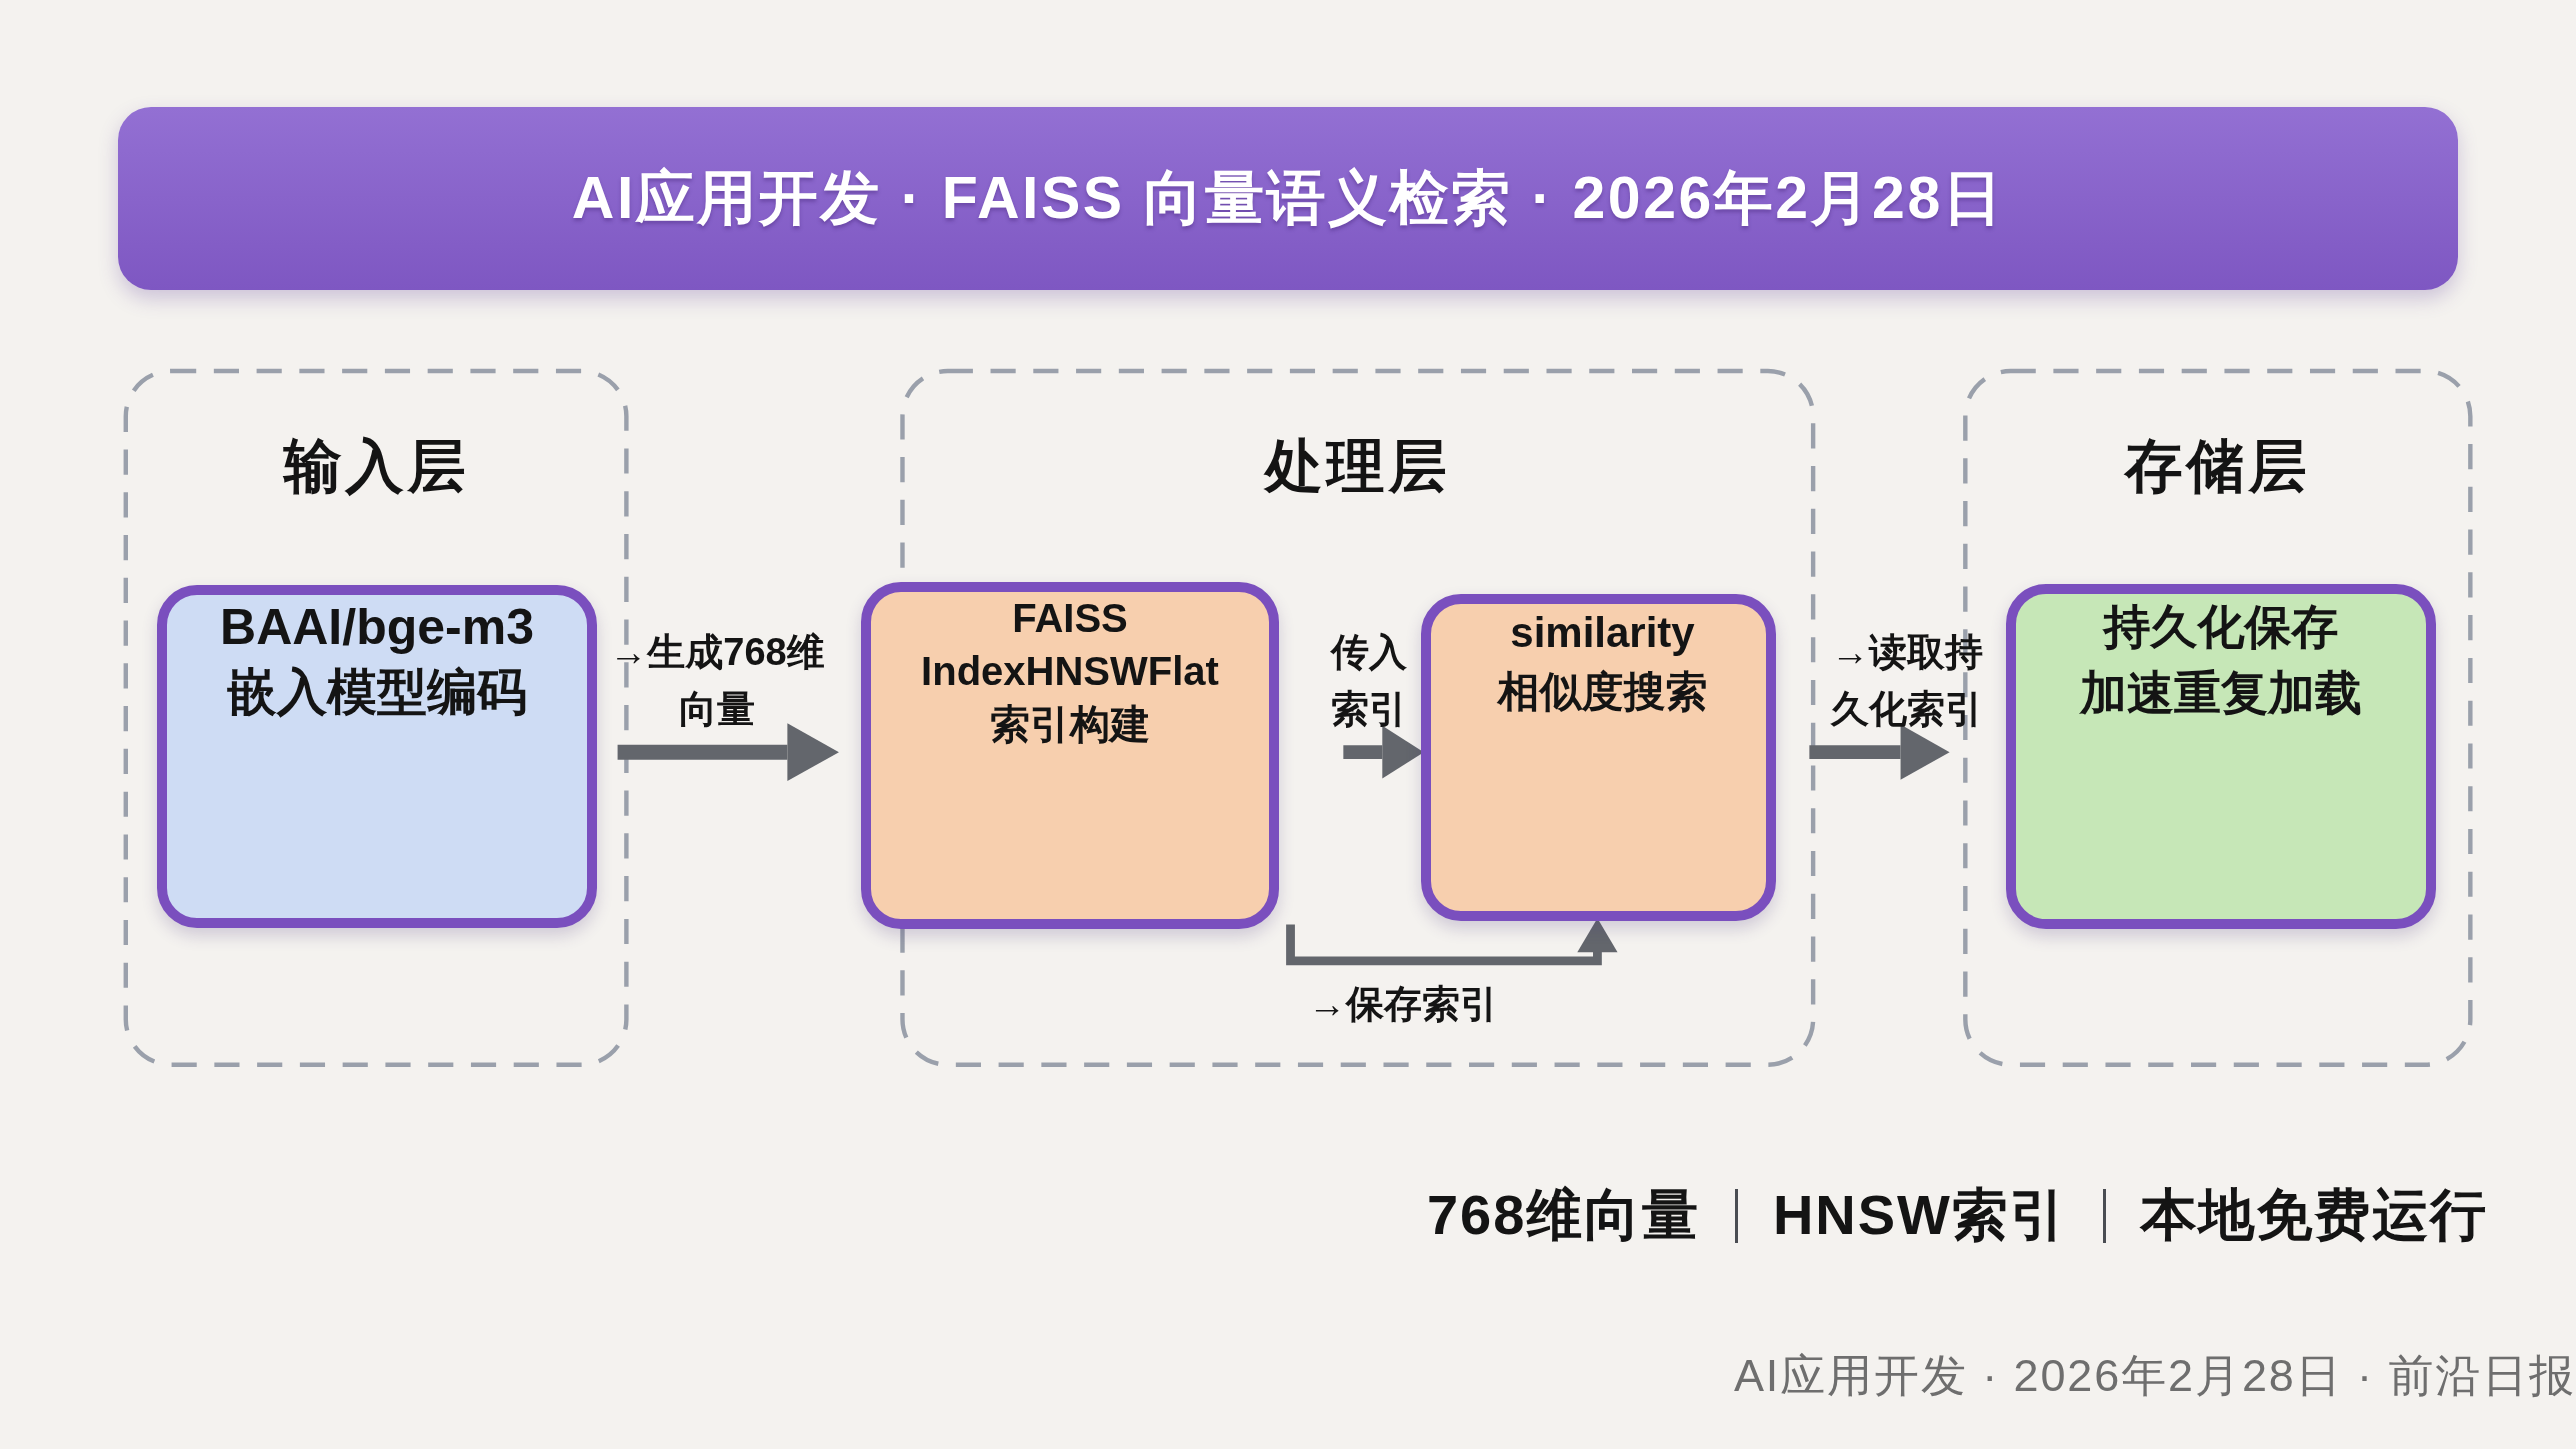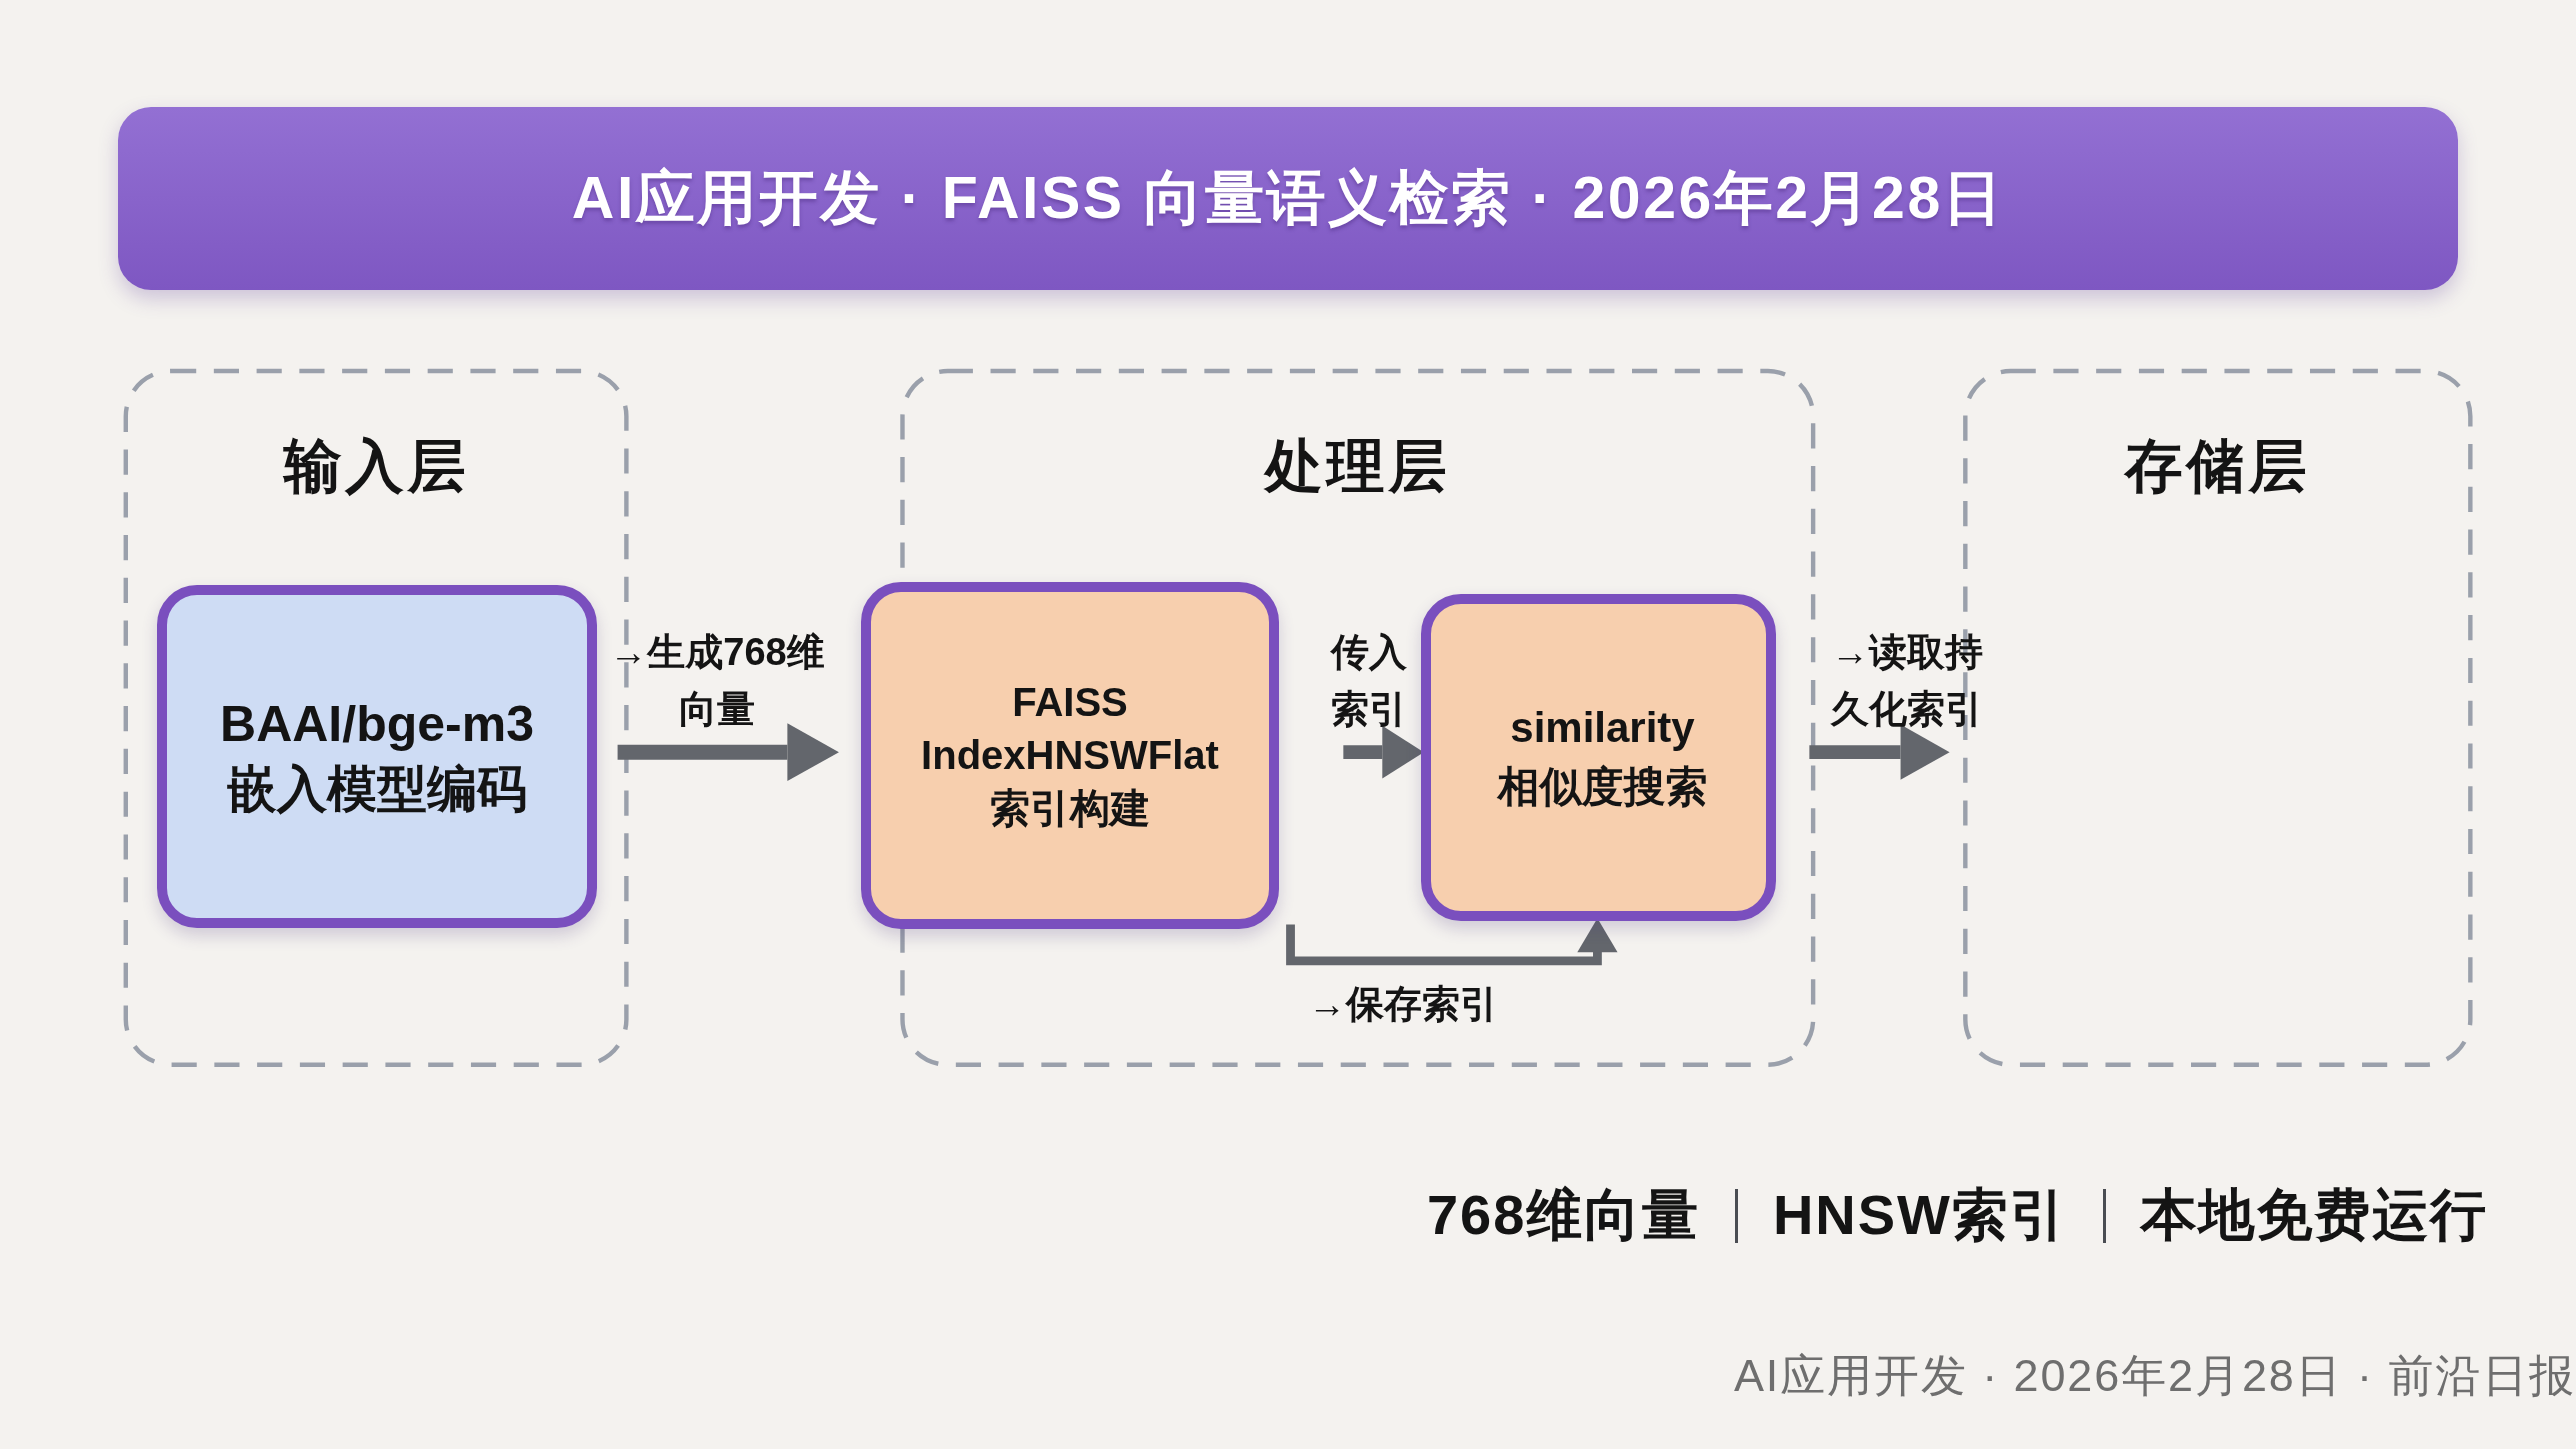--- a/index.html
+++ b/index.html
@@ -50,21 +50,21 @@
     letter-spacing:3.8px;
   }
   .lt-input{left:126px;width:501px;}
   .lt-processing{left:902px;width:911px;}
   .lt-storage{left:1965px;width:505px;}
   .node{
     position:absolute;
     border:10px solid var(--node-border);
     border-radius:40px;
     box-shadow:0 7.5px 16.4px rgba(70,50,120,0.20);
-    display:flex;flex-direction:column;align-items:center;justify-content:center;
+    display:flex;flex-direction:column;align-items:center;
     text-align:center;
     color:var(--text-dark);
     font-weight:bold;
     box-sizing:border-box;
   }
   .node span{display:block;}
   .node-encode{left:157px;top:585px;width:440px;height:343px;background:var(--node-blue);font-size:50px;line-height:1.3;}
   .node-index{left:861px;top:582px;width:418px;height:347px;background:var(--node-orange);font-size:40px;line-height:1.32;}
   .node-search{left:1421px;top:594px;width:355px;height:327px;background:var(--node-orange);font-size:42px;line-height:1.4;padding-left:8px;}
   .node-persist{left:2006px;top:584px;width:430px;height:345px;background:var(--node-green);font-size:47px;line-height:1.4;}
@@ -137,20 +137,24 @@
     <span>FAISS</span>
     <span>IndexHNSWFlat</span>
     <span>索引构建</span>
   </div>
 
   <div class="node node-search">
     <span>similarity</span>
     <span>相似度搜索</span>
   </div>
 
+  <div class="node node-persist">
+    <span>持久化保存</span>
+    <span>加速重复加载</span>
+  </div>
 
   <div class="edge-label el-1">
     <span>→生成768维</span>
     <span>向量</span>
   </div>
   <div class="edge-label el-2">
     <span>传入</span>
     <span>索引</span>
   </div>
   <div class="edge-label el-3">

